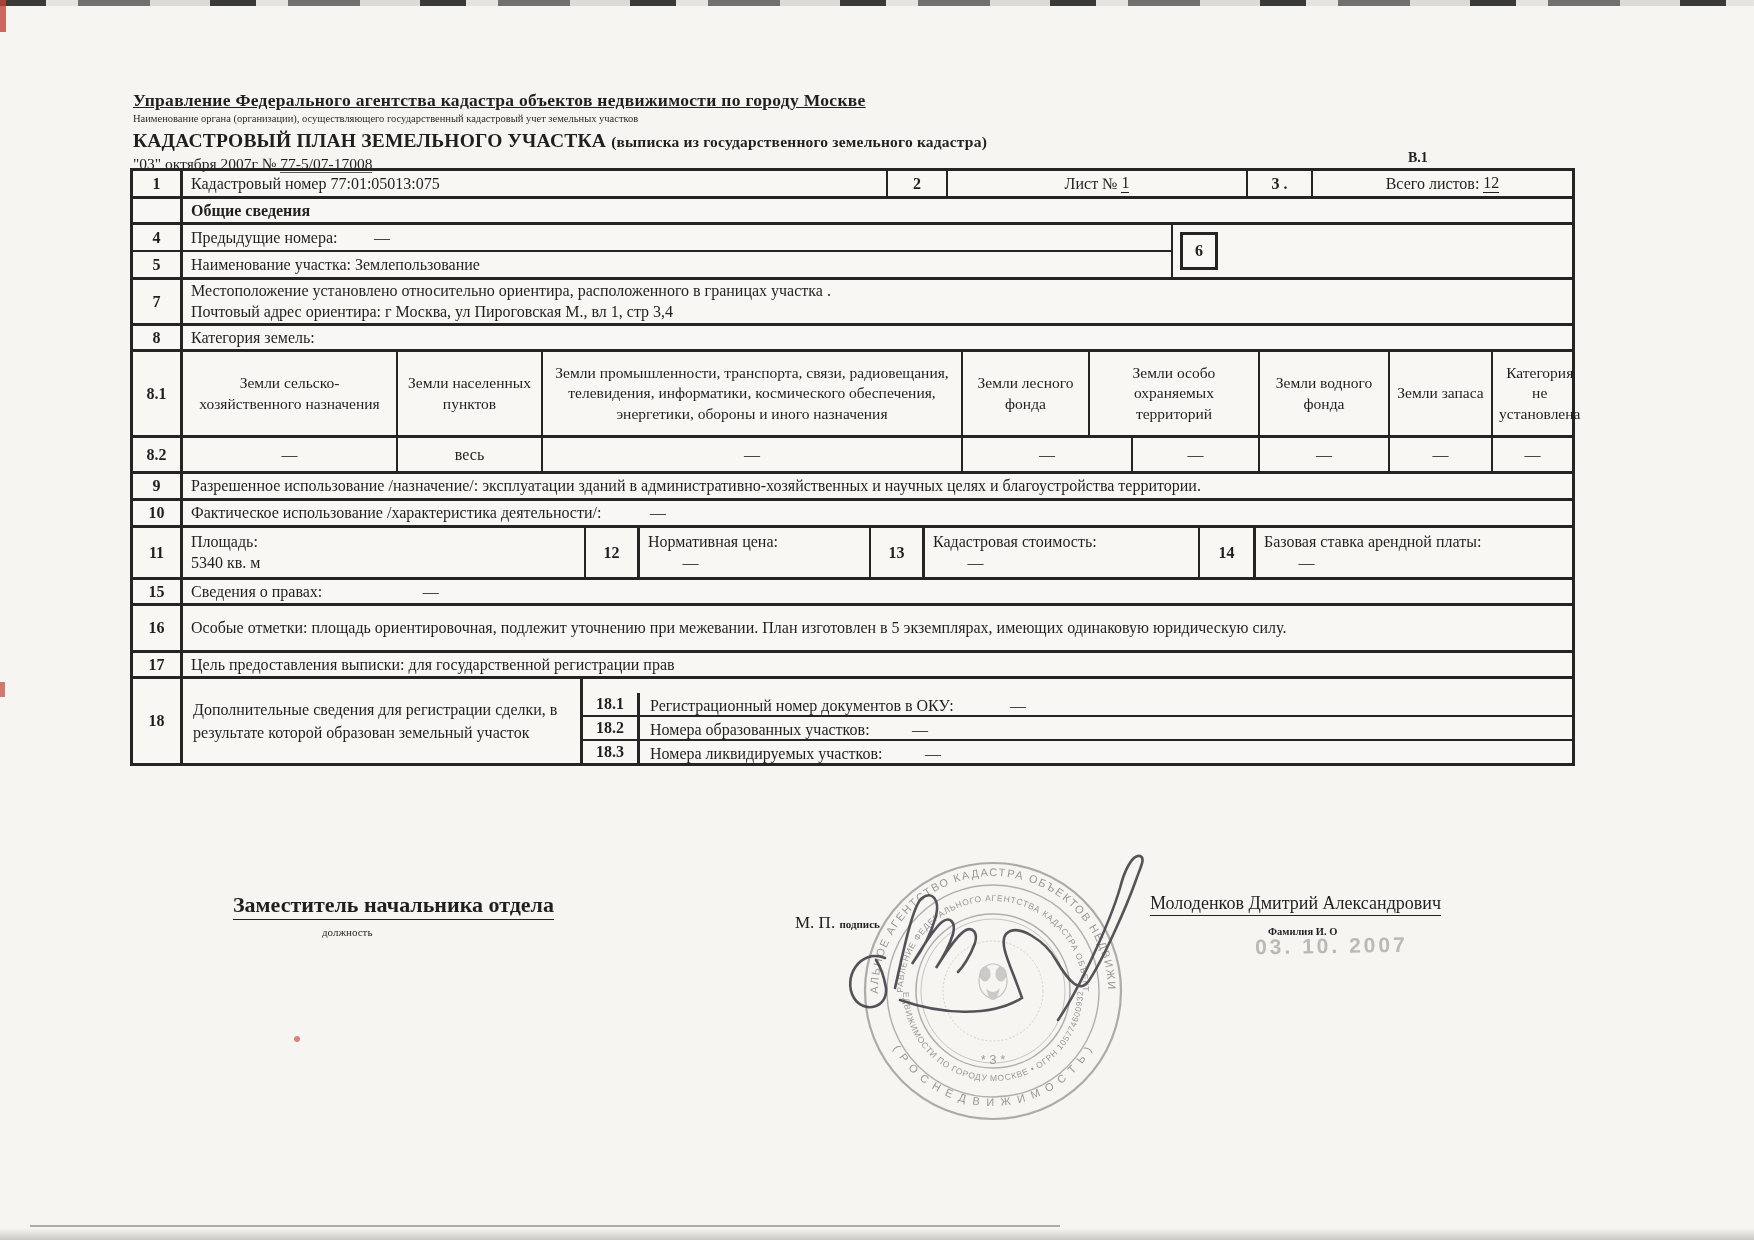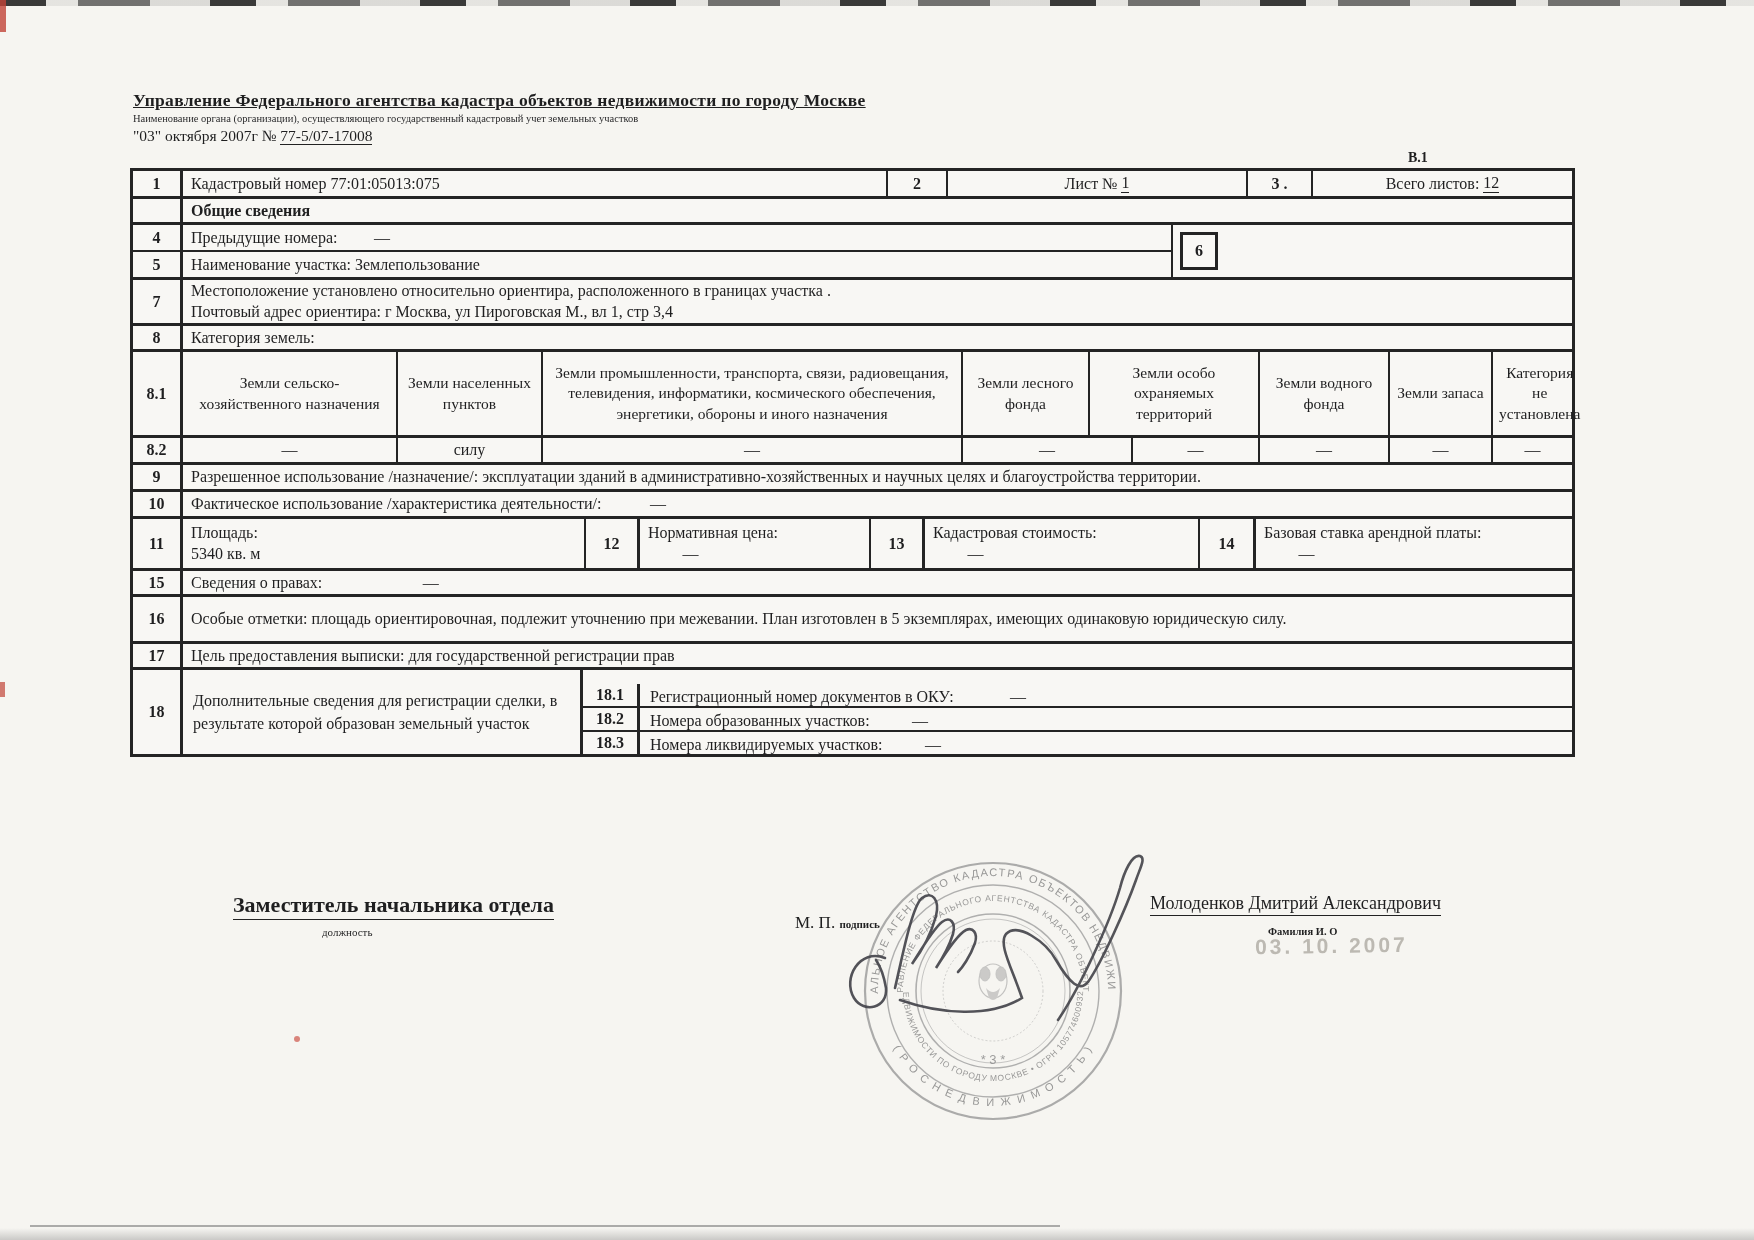--- a/index.html
+++ b/index.html
@@ -76,20 +76,24 @@
   <div class="scan-top"></div>
   <div class="scan-bottom"></div>
   <div class="scan-bottom-line"></div>
   <div class="red-mark-a"></div>
   <div class="red-mark-b"></div>
   <div class="red-dot"></div>
 
   <div class="hdr">
     <div class="org-title">Управление Федерального агентства кадастра объектов недвижимости по городу Москве</div>
     <div class="org-sub">Наименование органа (организации), осуществляющего государственный кадастровый учет земельных участков</div>
+    <div class="doc-title">
+      <span>КАДАСТРОВЫЙ ПЛАН ЗЕМЕЛЬНОГО УЧАСТКА</span>
+      <span class="note">(выписка из государственного земельного кадастра)</span>
+    </div>
     <div class="date-line">
       <span>"03" октября 2007г №</span>
       <span class="u">77-5/07-17008</span>
     </div>
   </div>
   <div class="form-code">В.1</div>
 
   <div class="doc-table">
 
     <div class="trow" style="height:28px;">
@@ -147,24 +151,24 @@
       <div class="cell hdr81" style="flex:0 0 215px;">Земли сельско-хозяйственного назначения</div>
       <div class="cell hdr81" style="flex:0 0 145px;">Земли населенных пунктов</div>
       <div class="cell hdr81" style="flex:0 0 420px;">Земли промышленности, транспорта, связи, радиовещания, телевидения, информатики, космического обеспечения, энергетики, обороны и иного назначения</div>
       <div class="cell hdr81" style="flex:0 0 127px;">Земли лесного фонда</div>
       <div class="cell hdr81" style="flex:0 0 170px;">Земли особо охраняемых территорий</div>
       <div class="cell hdr81" style="flex:0 0 130px;">Земли водного фонда</div>
       <div class="cell hdr81" style="flex:0 0 103px;">Земли запаса</div>
       <div class="cell hdr81 noR" style="flex:1;">Категория не установлена</div>
     </div>
 
-    <div class="trow" style="height:27px;">
+    <div class="trow" style="height:36px;">
       <div class="cell numcell">8.2</div>
       <div class="cell ctr" style="flex:0 0 215px;">—</div>
-      <div class="cell ctr" style="flex:0 0 145px;">силу</div>
+      <div class="cell ctr" style="flex:0 0 145px;">весь</div>
       <div class="cell ctr" style="flex:0 0 420px;">—</div>
       <div class="cell ctr" style="flex:0 0 170px;">—</div>
       <div class="cell ctr" style="flex:0 0 127px;">—</div>
       <div class="cell ctr" style="flex:0 0 130px;">—</div>
       <div class="cell ctr" style="flex:0 0 103px;">—</div>
       <div class="cell ctr noR" style="flex:1;">—</div>
     </div>
 
     <div class="trow" style="height:27px;">
       <div class="cell numcell">9</div>

